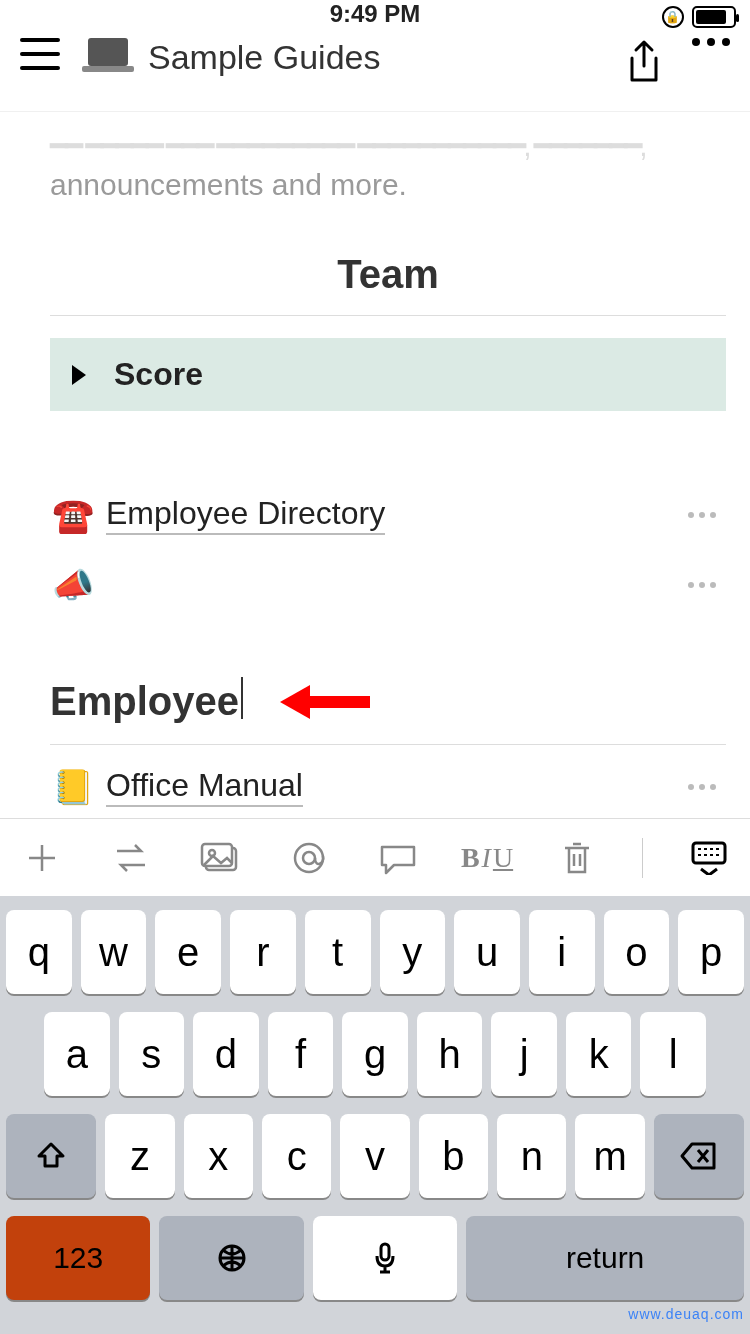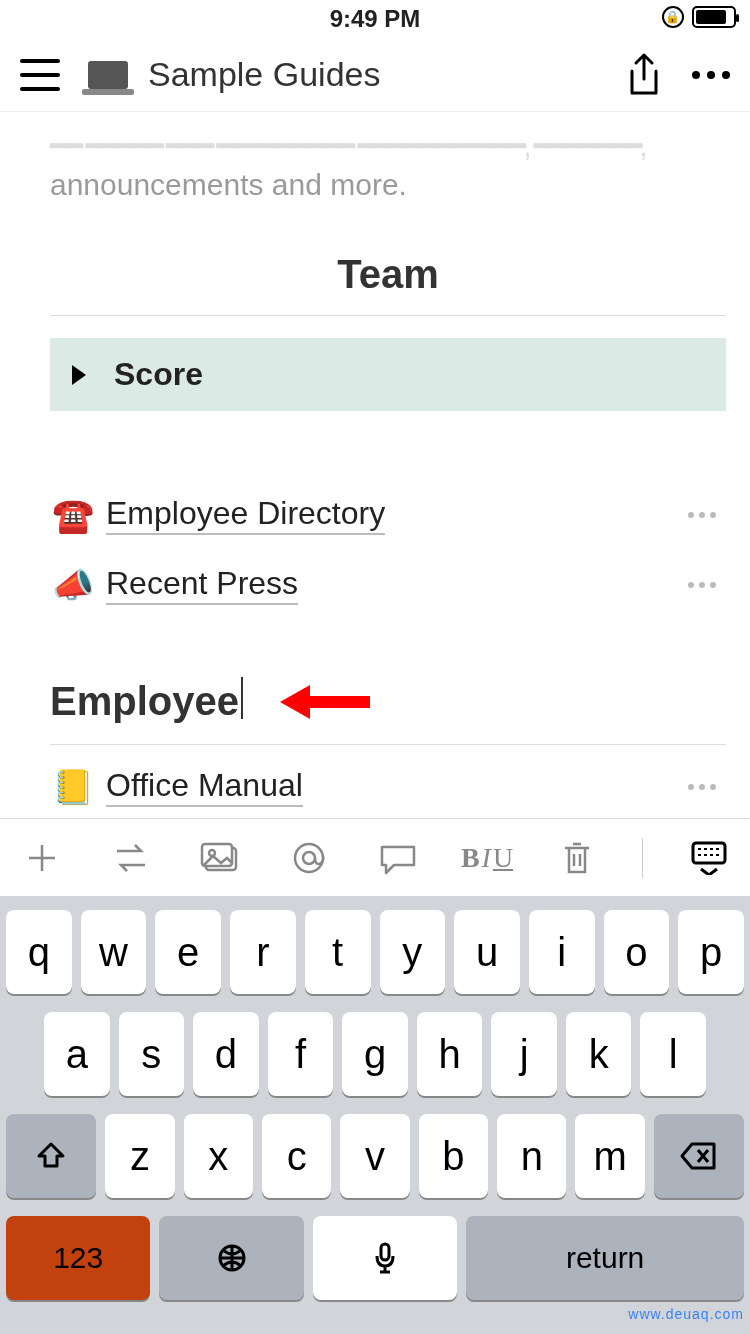--- a/index.html
+++ b/index.html
@@ -10,21 +10,21 @@
     font-family: -apple-system, "Helvetica Neue", Arial, sans-serif;
     color: #222;
     position: relative;
     overflow: hidden;
   }
 
   
   .status-bar {
     height: 38px;
     display: flex;
-    align-items: center;
+    align-items: flex-start;
     justify-content: center;
     font-size: 24px;
     font-weight: 600;
     position: relative;
   }
   .status-right {
     position: absolute; right: 14px; top: 6px;
     display: flex; align-items: center; gap: 8px;
   }
   .lock-rot {
@@ -38,21 +38,21 @@
   }
   .battery::after {
     content:""; position:absolute; right:-5px; top:6px; width:3px; height:8px;
     background:#000; border-radius:2px;
   }
   .battery .fill { position:absolute; left:2px; top:2px; bottom:2px; width: 30px; background:#000; border-radius:2px;}
 
   
   .header {
     height: 74px;
-    display: flex; align-items: center;
+    display: flex; align-items: flex-start;
     padding: 0 20px;
     border-bottom: 1px solid rgba(0,0,0,0.06);
   }
   .hamburger { width: 40px; height: 32px; display:flex; flex-direction:column; justify-content:space-between; }
   .hamburger span { height:4px; background:#000; border-radius:2px; }
   .laptop-icon { width:40px; height:28px; background:#555; border-radius:3px; margin-left:28px; position:relative; }
   .laptop-icon::after { content:""; position:absolute; left:-6px; right:-6px; bottom:-6px; height:6px; background:#888; border-radius:2px;}
   .page-title { font-size: 34px; margin-left: 20px; flex:1; color:#333; }
   .share-btn { width: 40px; height: 48px; position:relative; margin-right: 28px; }
   .more-btn { display:flex; gap:7px; }
@@ -207,21 +207,20 @@
     <span class="label">Employee Directory</span>
     <div class="row-more">
         <span></span>
         <span></span>
         <span></span>
       </div>
   </div>
 
   <div class="page-row">
     <span class="emoji">📣</span>
-    <span class="label">Recent Press</span>
     <div class="row-more">
         <span></span>
         <span></span>
         <span></span>
       </div>
   </div>
 
   <div class="h2-edit">
     <span>Employee</span><span class="caret"></span>
     <span class="arrow">

